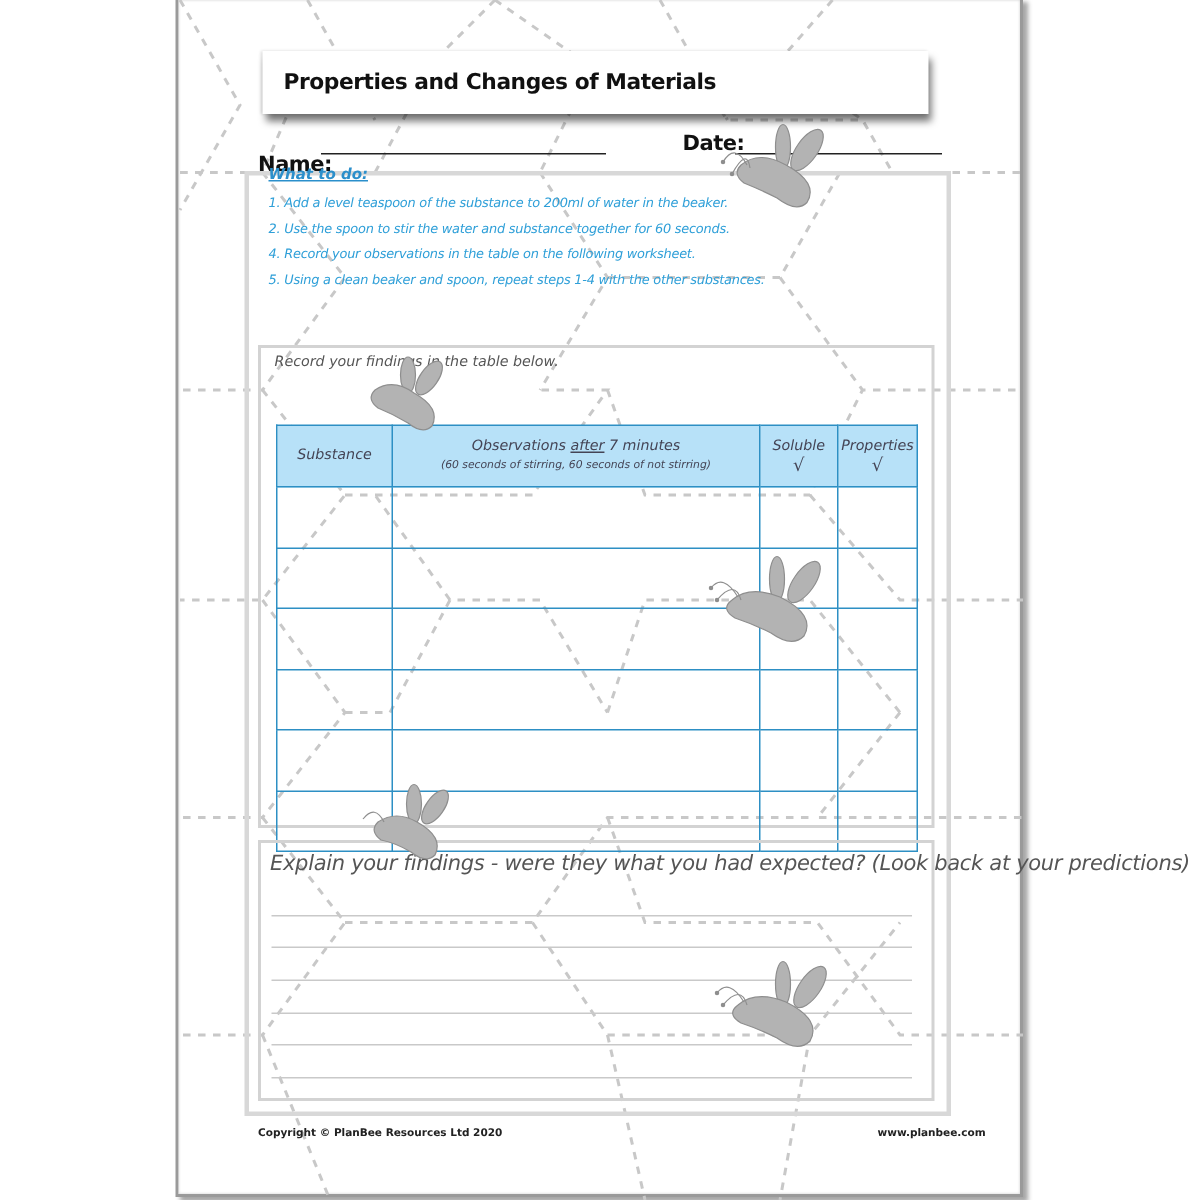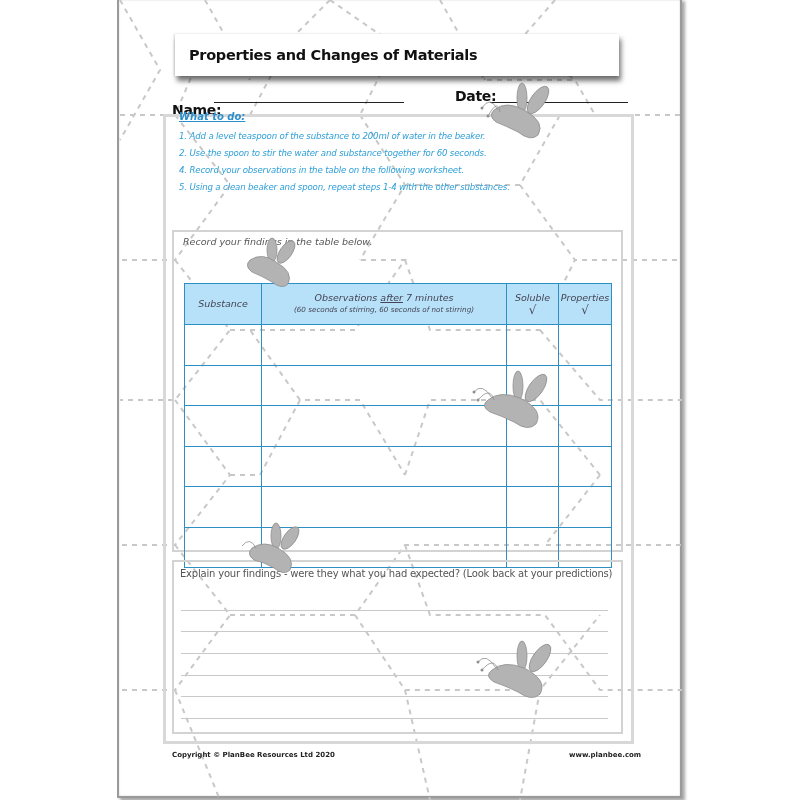--- a/index.html
+++ b/index.html
@@ -51,25 +51,25 @@
       background: #b7e1f8; height: 40px; font-weight: normal; color: #445; font-size: 9.5px; text-align: center;
       font-style: italic; vertical-align: middle; line-height: 12px;
     }
     table.obs th .sub { font-size: 7.2px; display: block; }
     table.obs th .tick { display: block; font-size: 12px; font-style: normal; }
     table.obs td { height: 39.5px; background: transparent; }
     .exp-box {
       position: absolute; left: 172px; top: 560px; width: 451px; height: 174px;
       border: 2px solid #d3d3d3; box-sizing: border-box;
     }
-    .exp-label { position: absolute; left: 180px; top: 568px; font-size: 10px; color: #555; white-space: nowrap; letter-spacing: -0.2px; }
+    .exp-label { position: absolute; left: 180px; top: 568px; font-size: 14px; font-style: italic; color: #555; white-space: nowrap; letter-spacing: -0.2px; }
     .wline { position: absolute; left: 181px; width: 427px; height: 0; border-top: 1px solid #c9c9c9; }
     .footer-l, .footer-r { position: absolute; top: 751px; font-size: 7px; font-weight: bold; color: #222; }
     .footer-l { left: 172px; }
-    .footer-r { left: 569px; }
+    .footer-r { left: 585px; }
     .bee { position: absolute; pointer-events: none; }
   </style>
 </head>
 <body>
 
 <div class="page"></div>
 
 <svg class="hexbg" viewBox="0 0 800 800">
   <g fill="none" stroke="#c8c8c8" stroke-width="2" stroke-dasharray="5,5">
     <path d="M120 0 L160 70 L120 140"></path>

